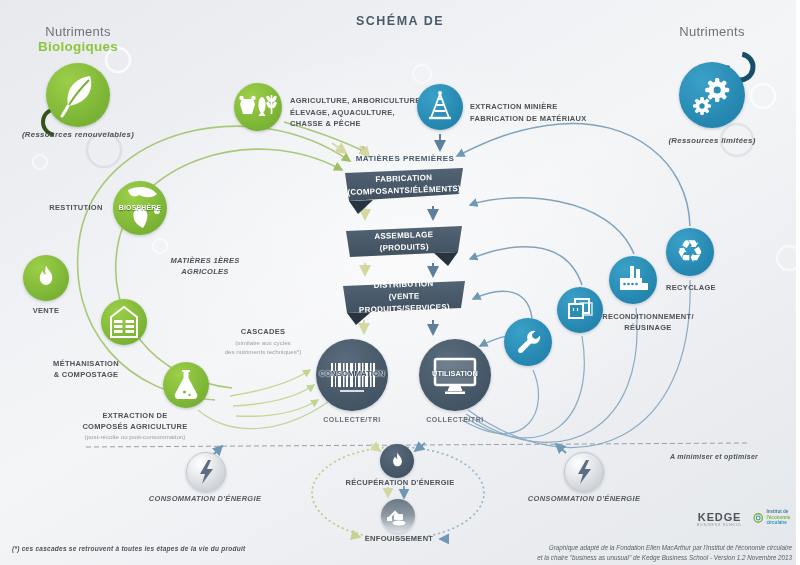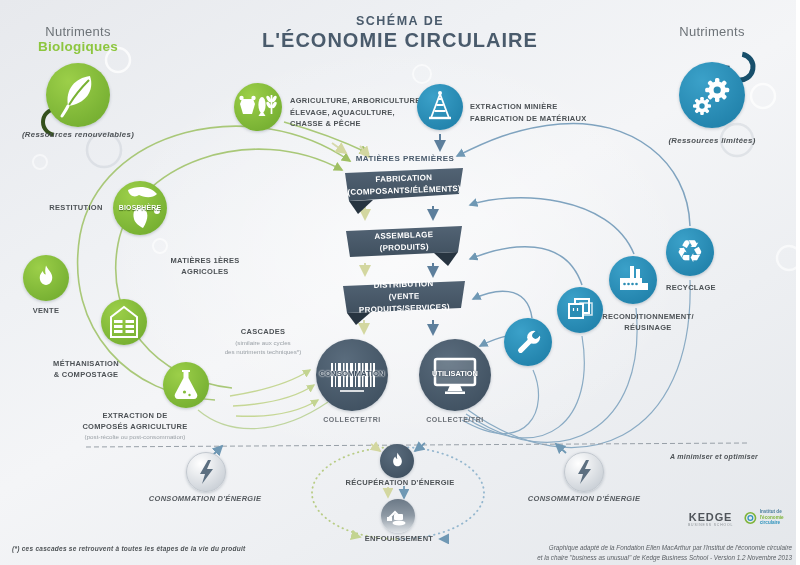--- a/index.html
+++ b/index.html
@@ -1,21 +1,21 @@
 <!DOCTYPE html>
 <html><head>
 <meta charset="utf-8">
 <style>
   html,body{margin:0;padding:0;}
   body{font-family:"Liberation Sans",sans-serif;}
   #stage{position:relative;width:796px;height:565px;overflow:hidden;
     background:linear-gradient(150deg,#e7e9ed 0%,#eff1f4 30%,#f4f5f7 48%,#edeff2 70%,#e4e7eb 100%);}
   #stage::before{content:"";position:absolute;inset:0;
     background:radial-gradient(ellipse 420px 300px at 50% 45%,rgba(255,255,255,.55),rgba(255,255,255,0) 70%);}
-  .abs{position:absolute;}
+  .abs{position:absolute;margin-left:9px;}
   svg.layer{position:absolute;left:0;top:0;pointer-events:none;}
   .circle{position:absolute;border-radius:50%;display:flex;align-items:center;justify-content:center;
     box-shadow:0 1px 3px rgba(40,60,80,.25);}
   .green{background:radial-gradient(circle at 35% 28%,#9ccf49,#78b133 75%);}
   .blue{background:radial-gradient(circle at 35% 28%,#3ba1c9,#2384ad 75%);}
   .slate{background:radial-gradient(circle at 40% 30%,#5a6c7d,#415262 78%);}
   .silver{background:radial-gradient(circle at 35% 28%,#ffffff,#c7cdd4 85%);border:1px solid #c2c8cf;}
   .lbl{position:absolute;color:#4d5256;font-weight:bold;font-size:7.5px;letter-spacing:.04em;
     text-align:center;white-space:pre-line;line-height:1.4;}
   .lbl.left{text-align:left;}
@@ -144,21 +144,20 @@
       <polygon points="345,173 463,168 459,194 349,201" fill="url(#bannerGrad)"></polygon>
       <polygon points="458,252 434,253 448,266" fill="#273440"></polygon>
       <polygon points="346,231 462,226 458,252 350,257" fill="url(#bannerGrad)"></polygon>
       <polygon points="347,313 371,312 356,325" fill="#273440"></polygon>
       <polygon points="343,286 465,281 461,308 347,313" fill="url(#bannerGrad)"></polygon>
     </g>
   </svg>
 
   <div class="title">
     <div class="t1">SCHÉMA DE</div>
-    <div class="t2">L'ÉCONOMIE CIRCULAIRE</div>
   </div>
 
   <div class="hdr" style="left:8px;top:24px;width:140px;">
     <div class="l1">Nutriments</div>
     <div class="l2" style="color:#8dc63f;">Biologiques</div>
   </div>
   <div class="lbl ital" style="left:8px;top:130px;width:140px;font-size:7.8px;">(Ressources renouvelables)</div>
 
   <div class="hdr" style="left:642px;top:24px;width:140px;">
     <div class="l1">Nutriments</div>
@@ -272,21 +271,21 @@
 
   <div class="circle green" style="left:113px;top:181px;width:54px;height:54px;">
     <svg width="54" height="54" viewBox="0 0 54 54">
       <path d="M15 9 C24 4 38 5 44 13 C39 18 30 16 26 14 C22 17 16 15 15 9 Z" fill="#fff"></path>
       <path d="M21 38 C19 30 23 25 29 27 C36 29 36 38 30 47 C26 45 22 42 21 38 Z" fill="#fff"></path>
       <circle cx="44" cy="30" r="3" fill="#fff"></circle>
     </svg>
     <div class="overlay-word" style="top:23px;font-size:6.8px;color:#fff;letter-spacing:.04em;text-shadow:0 1px 1px rgba(50,90,20,.8);">BIOSPHÈRE</div>
   </div>
 
-  <div class="lbl" style="left:155px;top:256px;width:100px;">MATIÈRES 1ÈRES
+  <div class="lbl" style="left:155px;top:256px;width:100px;font-style:italic;">MATIÈRES 1ÈRES
 AGRICOLES</div>
 
   <div class="circle green" style="left:23px;top:255px;width:46px;height:46px;">
     <svg width="30" height="30" viewBox="0 0 24 24">
       <path d="M12 2 C13.6 5.6 17 7.6 17 11.6 C17 15 14.8 17.5 12 17.5 C9.2 17.5 7 15 7 11.6 C7 9.4 8.2 8 9.4 6.4 C9.9 8.4 11 9.1 11.8 9.1 C11 6.6 11.4 4.4 12 2 Z" fill="#fff"></path>
     </svg>
   </div>
   <div class="lbl" style="left:6px;top:306px;width:80px;">VENTE</div>
 
   <div class="circle green" style="left:101px;top:299px;width:46px;height:46px;">

